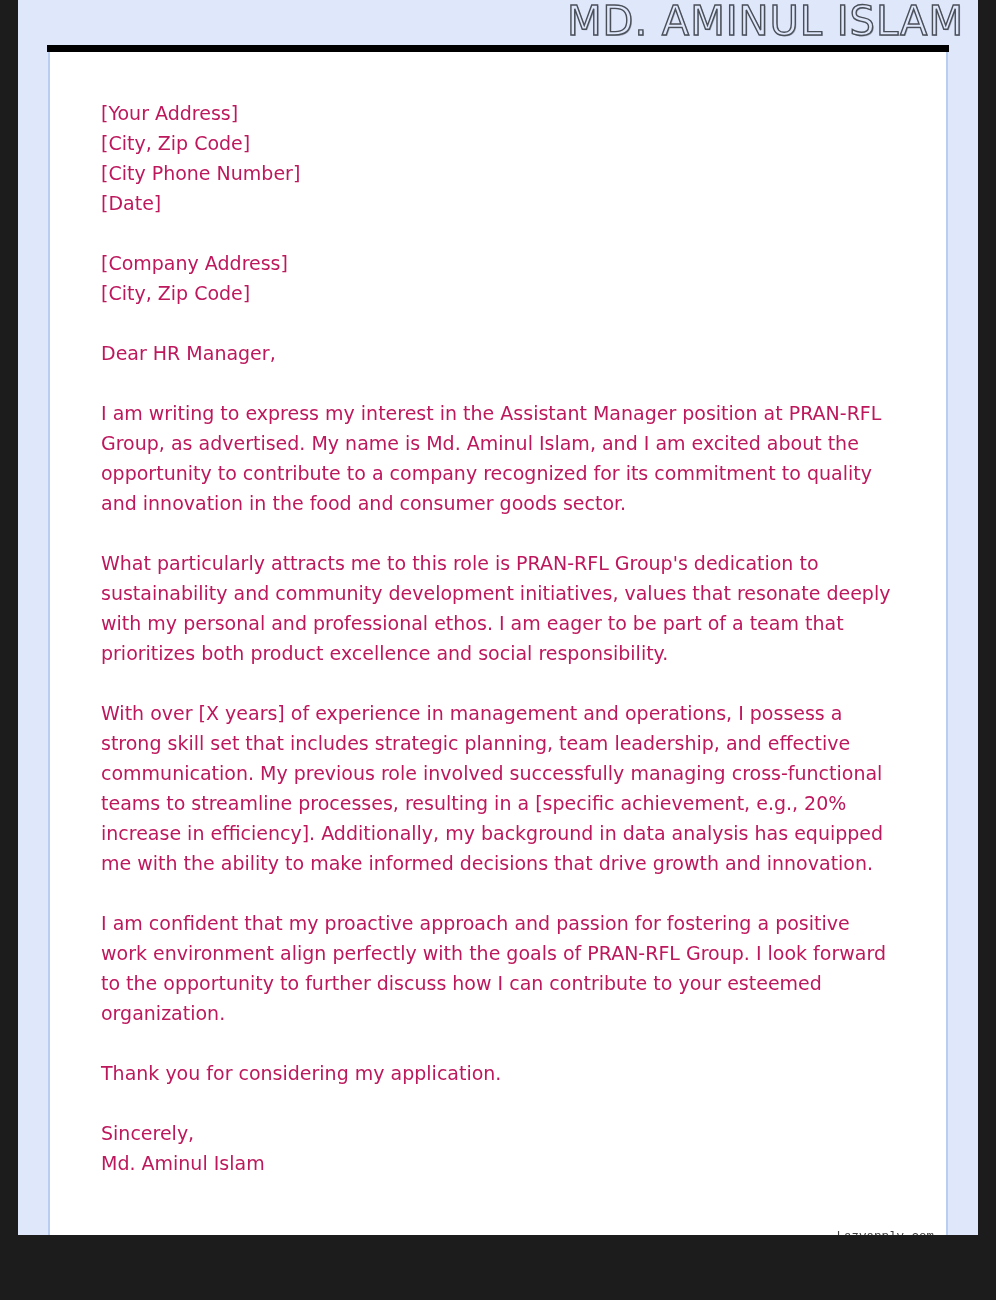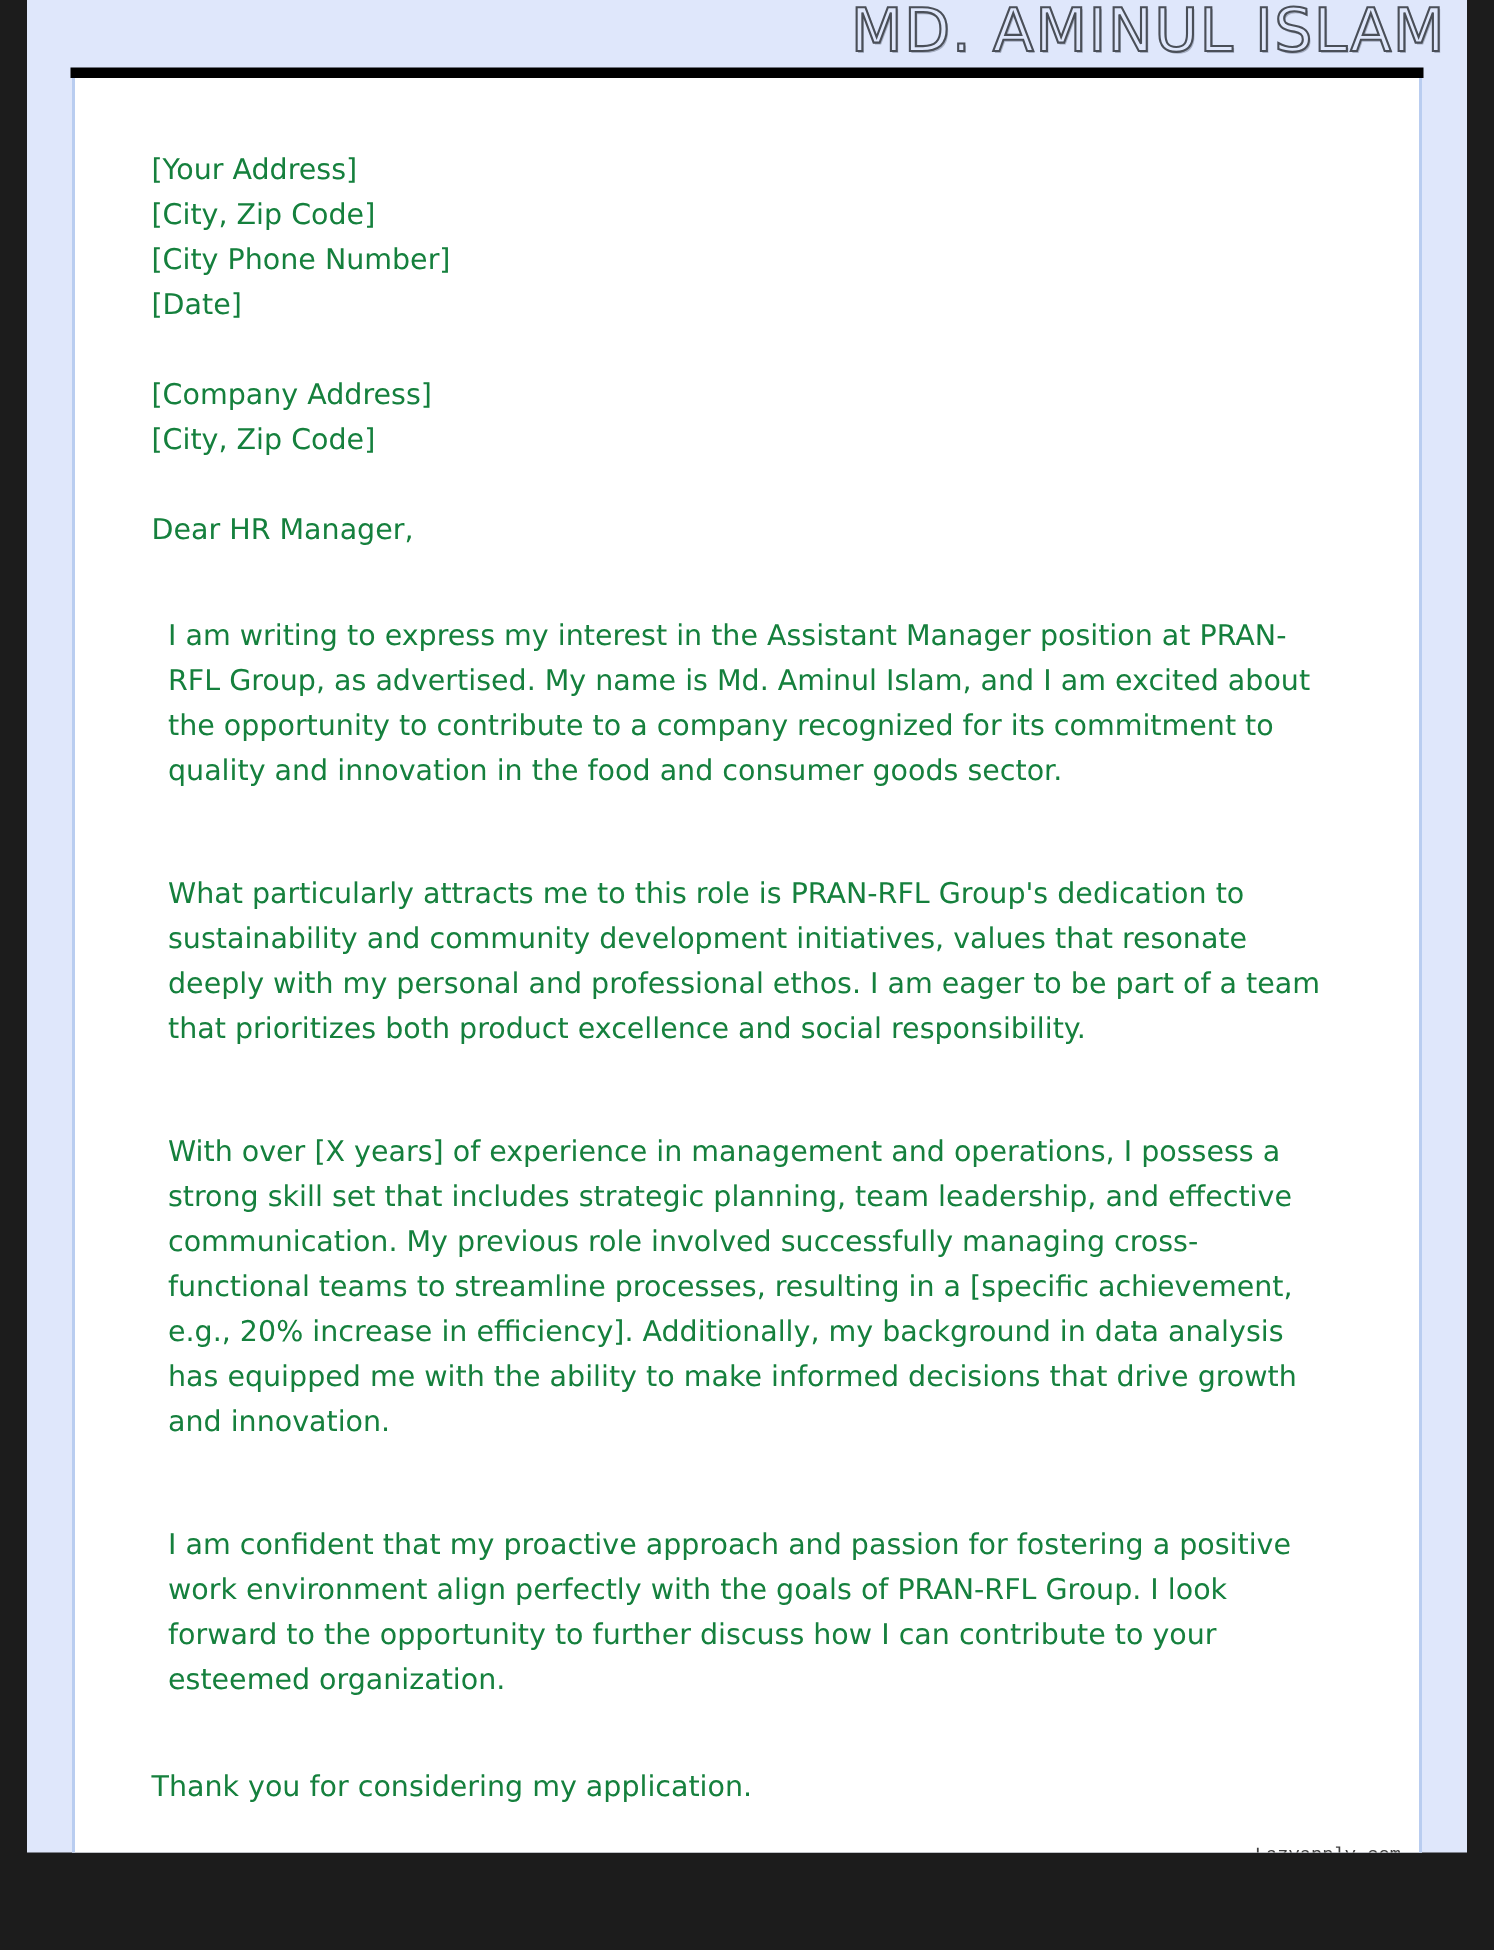--- a/index.html
+++ b/index.html
@@ -66,29 +66,29 @@
     overflow: hidden;
   }
 
   #letter-body {
     position: absolute;
     left: 51px;
     top: 46px;
     width: 800px;
     font-size: 19px;
     line-height: 30px;
-    color: #15803d;
+    color: #be185d;
     font-family: "DejaVu Sans", sans-serif;
   }
 
   .line {
     white-space: pre-wrap;
   }
   .para {
-    margin: 11px;
+    margin: 0;
     padding: 0;
   }
   .blank {
     height: 30px;
   }
 
   
   #footer-watermark {
     position: absolute;
     right: 12px;

